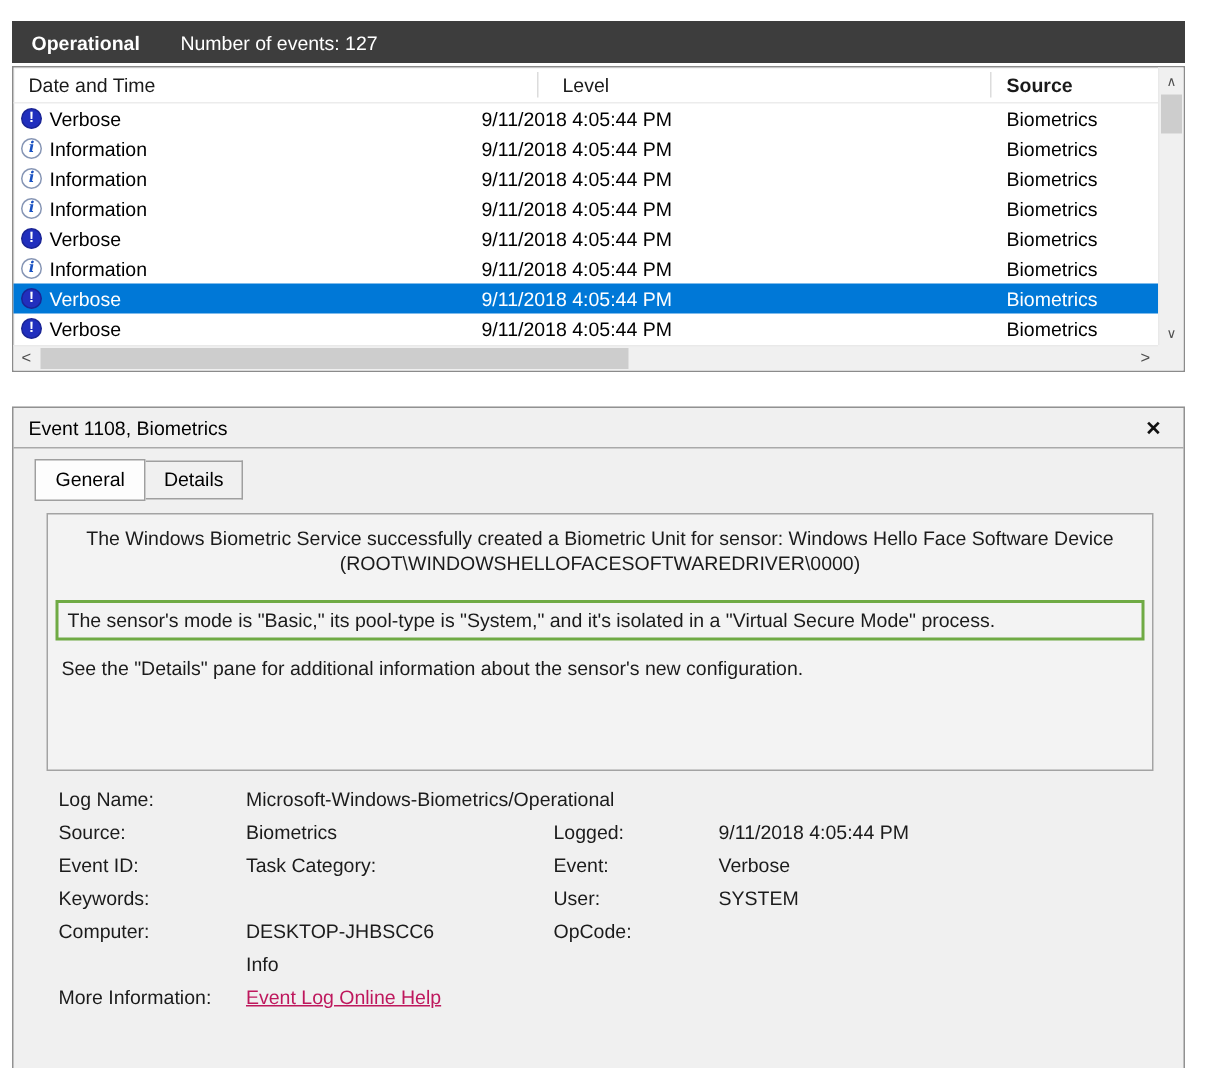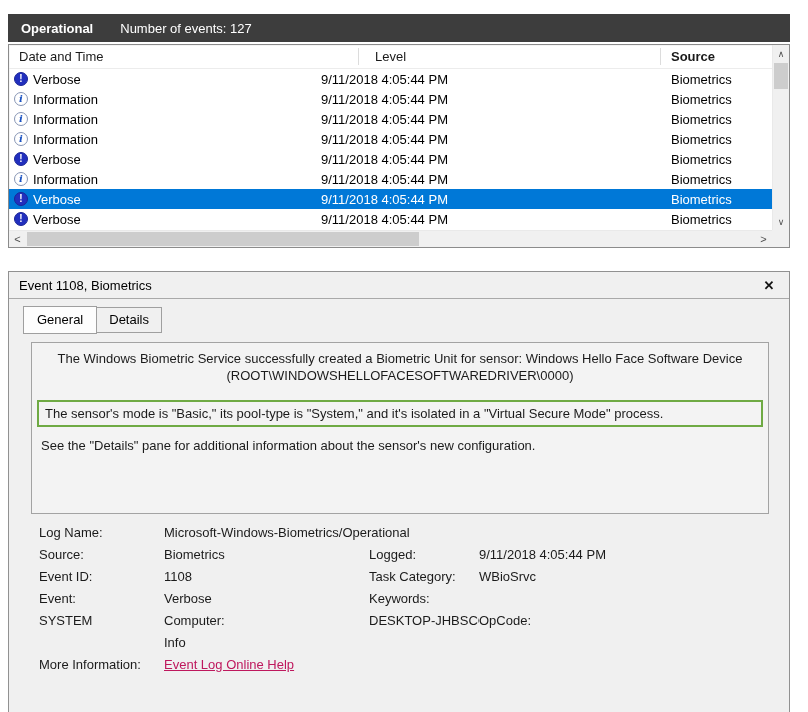--- a/index.html
+++ b/index.html
@@ -234,29 +234,28 @@
   <div class="fields">
     <div>Log Name:</div>
     <div class="span3 cellv">Microsoft-Windows-Biometrics/Operational</div>
 
     <div>Source:</div>
     <div class="cellv">Biometrics</div>
     <div>Logged:</div>
     <div class="cellv">9/11/2018 4:05:44 PM</div>
 
     <div>Event ID:</div>
-    <div class="cellv">1108</div>
     <div>Task Category:</div>
-    <div class="cellv">WBioSrvc</div>
 
     <div>Event:</div>
     <div class="cellv">Verbose</div>
     <div>Keywords:</div>
     <div class="cellv"></div>
 
+    <div>User:</div>
     <div class="cellv">SYSTEM</div>
     <div>Computer:</div>
     <div class="cellv">DESKTOP-JHBSCC6</div>
 
     <div>OpCode:</div>
     <div class="span3 cellv">Info</div>
 
     <div>More Information:</div>
     <div class="span2">
       <a href="#">Event Log Online Help</a>

